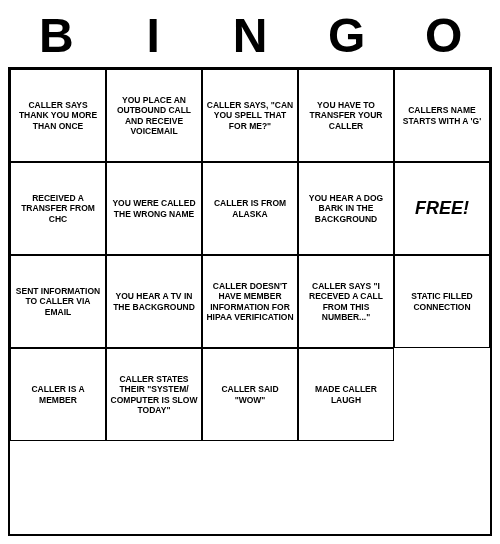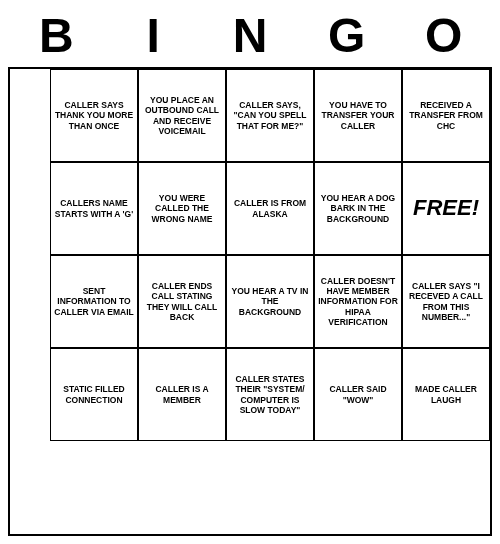--- a/index.html
+++ b/index.html
@@ -26,65 +26,63 @@
       text-align: center;
       color: #000;
     }
     .bingo-grid {
       display: grid;
       grid-template-columns: repeat(5, 1fr);
       grid-template-rows: repeat(5, 1fr);
       width: 100%;
       border: 2px solid #000;
       flex: 1;
-      padding-left: 40px;
     }
     .bingo-cell {
       border: 1px solid #000;
       display: flex;
       align-items: center;
       justify-content: center;
       text-align: center;
       padding: 3px;
       font-size: 8.5px;
       font-weight: bold;
       text-transform: uppercase;
       line-height: 1.2;
       min-height: 88px;
     }
     .bingo-cell.free {
-      font-size: 22px;
+      font-size: 18px;
       font-weight: bold;
       font-style: italic;
     }
   </style>
 </head>
 <body>
 
 <div class="bingo-title">
   <span class="bingo-letter">B</span>
   <span class="bingo-letter">I</span>
   <span class="bingo-letter">N</span>
   <span class="bingo-letter">G</span>
   <span class="bingo-letter">O</span>
 </div>
 
 <div class="bingo-grid">
 <div class="bingo-cell">CALLER SAYS THANK YOU MORE THAN ONCE</div>
     <div class="bingo-cell">YOU PLACE AN OUTBOUND CALL AND RECEIVE VOICEMAIL</div>
     <div class="bingo-cell">CALLER SAYS, "CAN YOU SPELL THAT FOR ME?"</div>
     <div class="bingo-cell">YOU HAVE TO TRANSFER YOUR CALLER</div>
+    <div class="bingo-cell">CALLERS NAME STARTS WITH A 'G'</div>
     <div class="bingo-cell">RECEIVED A TRANSFER FROM CHC</div>
-    <div class="bingo-cell">CALLERS NAME STARTS WITH A 'G'</div>
     <div class="bingo-cell">YOU WERE CALLED THE WRONG NAME</div>
     <div class="bingo-cell">CALLER IS FROM ALASKA</div>
     <div class="bingo-cell">YOU HEAR A DOG BARK IN THE BACKGROUND</div>
     <div class="bingo-cell free">Free!</div>
     <div class="bingo-cell">SENT INFORMATION TO CALLER VIA EMAIL</div>
-    <div class="bingo-cell">CALLER ENDS CALL STATING THEY WILL CALL BACK</div>
     <div class="bingo-cell">YOU HEAR A TV IN THE BACKGROUND</div>
     <div class="bingo-cell">CALLER DOESN'T HAVE MEMBER INFORMATION FOR HIPAA VERIFICATION</div>
     <div class="bingo-cell">CALLER SAYS "I RECEVED A CALL FROM THIS NUMBER..."</div>
     <div class="bingo-cell">STATIC FILLED CONNECTION</div>
     <div class="bingo-cell">CALLER IS A MEMBER</div>
     <div class="bingo-cell">CALLER STATES THEIR "SYSTEM/ COMPUTER IS SLOW TODAY"</div>
     <div class="bingo-cell">CALLER SAID "WOW"</div>
     <div class="bingo-cell">MADE CALLER LAUGH</div>
   </div>
 

